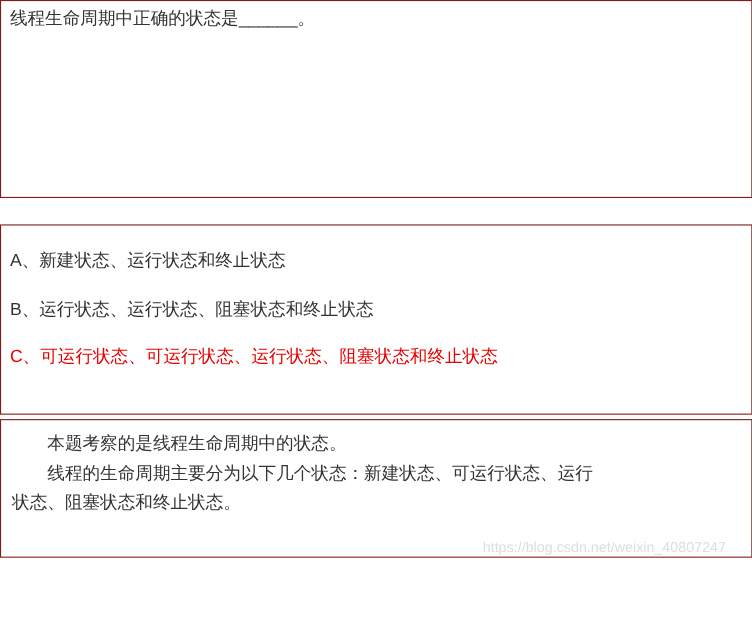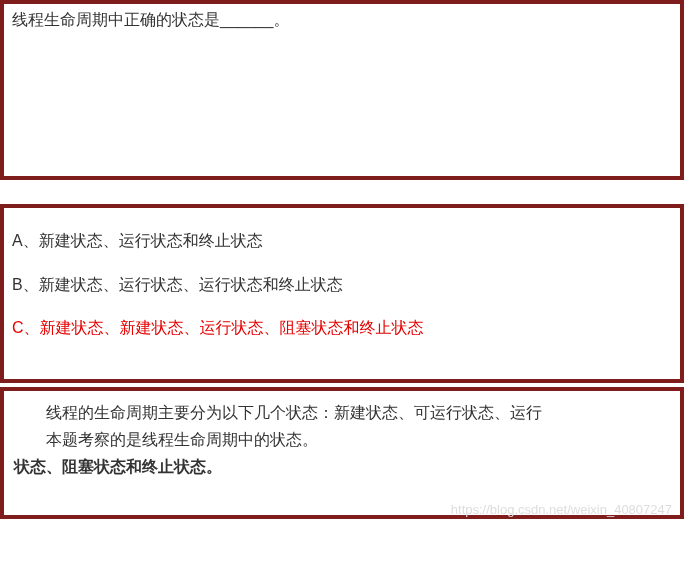--- a/index.html
+++ b/index.html
@@ -9,21 +9,21 @@
     }
     body {
       font-family: "Microsoft YaHei", "SimSun", sans-serif;
       font-size: 16px;
       color: #333;
       width: 684px;
       background: #fff;
       position: relative;
     }
     .box {
-      border: 4px solid #7f1d1d;
+      border: 1px solid #7f1d1d;
       padding: 6px 8px;
       margin-bottom: 4px;
     }
     .question-box {
       min-height: 180px;
     }
     .options-box {
       padding: 10px 8px 20px 8px;
       margin-top: 24px;
     }
@@ -36,44 +36,43 @@
     }
     .explanation-box {
       padding: 8px 10px 35px 10px;
       line-height: 1.7;
     }
     .explanation-box p {
       text-indent: 2em;
     }
     .explanation-box .no-indent {
       text-indent: 0;
-      font-weight: bold;
     }
     .watermark {
       position: absolute;
       bottom: 6px;
-      right: 12px;
+      right: 24px;
       color: #ddd;
       font-size: 13px;
       font-family: Arial, sans-serif;
       pointer-events: none;
     }
   </style>
 </head>
 <body>
 
 <div class="box question-box">
   <div>线程生命周期中正确的状态是______。</div>
 </div>
 
 <div class="box options-box">
   <div class="option">A、新建状态、运行状态和终止状态</div>
-  <div class="option">B、新建状态、运行状态、运行状态和终止状态</div>
-  <div class="option correct">C、新建状态、新建状态、运行状态、阻塞状态和终止状态</div>
+  <div class="option">B、运行状态、运行状态、阻塞状态和终止状态</div>
+  <div class="option correct">C、可运行状态、可运行状态、运行状态、阻塞状态和终止状态</div>
 </div>
 
 <div class="box explanation-box">
+  <p>本题考察的是线程生命周期中的状态。</p>
   <p>线程的生命周期主要分为以下几个状态：新建状态、可运行状态、运行</p>
-  <p>本题考察的是线程生命周期中的状态。</p>
   <p class="no-indent">状态、阻塞状态和终止状态。</p>
 </div>
 
 <div class="watermark">https://blog.csdn.net/weixin_40807247</div>
 
 </body></html>

